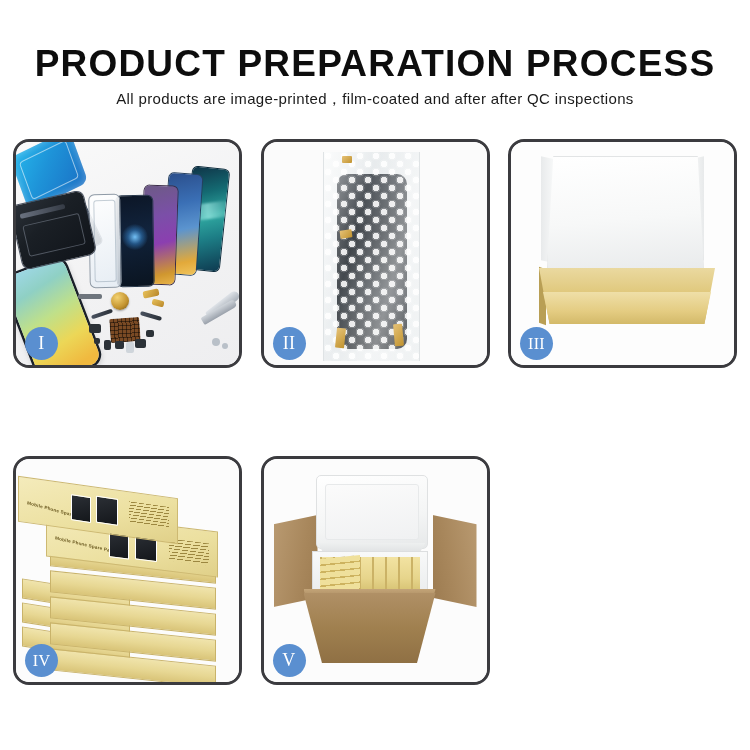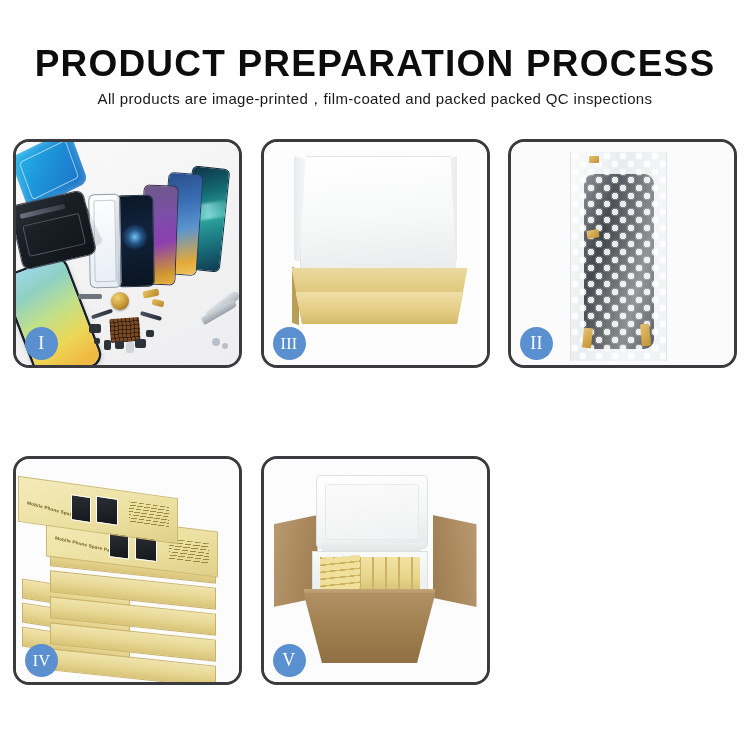--- a/index.html
+++ b/index.html
@@ -410,21 +410,21 @@
     position:absolute;background:rgba(130,104,66,.55);
   }
 </style>
 </head>
 <body>
 
 <div id="page">
 
   <div id="header">
     <div id="title">PRODUCT PREPARATION PROCESS</div>
-    <div id="subtitle">All products are image-printed，film-coated and packed packed QC inspections</div>
+    <div id="subtitle">All products are image-printed，film-coated and after after QC inspections</div>
   </div>
 
   <div id="grid">
 
     <div class="card">
       <div class="card-photo p1">
         <div class="film"></div>
         <div class="ph ph-small-dark"></div>
 
         <div class="ph ph-teal"></div>
@@ -452,45 +452,45 @@
         <div class="part" style="left:130px;top:188px;width:8px;height:7px;"></div>
         <div class="part lt" style="left:196px;top:196px;width:8px;height:8px;border-radius:50%;background:#b9c0c8;"></div>
         <div class="part lt" style="left:206px;top:201px;width:6px;height:6px;border-radius:50%;background:#b9c0c8;"></div>
         <div class="tweezer"></div>
         <div class="tweezer2"></div>
       </div>
       <div class="badge">I</div>
     </div>
 
     <div class="card">
-      <div class="card-photo p3">
-        <div class="tray-lid-flapL"></div>
-        <div class="tray-lid-flapR"></div>
-        <div class="tray-lid"></div>
-        <div class="tray-foam"></div>
-        <div class="tray-edgeL"></div>
-        <div class="tray-body"></div>
-        <div class="tray-body-front"></div>
-      </div>
-      <div class="badge small">III</div>
-    </div>
-
-    <div class="card">
       <div class="card-photo p2">
         <div class="bw-outer">
           <div class="bw-inner"></div>
           <div class="bw-bubbles"></div>
           <div class="bw-sheen"></div>
           <div class="tape" style="left:18px;top:4px;width:10px;height:7px;"></div>
           <div class="tape" style="left:16px;top:78px;width:12px;height:8px;transform:rotate(-8deg);"></div>
           <div class="tape" style="left:12px;top:176px;width:9px;height:20px;transform:rotate(6deg);"></div>
           <div class="tape" style="left:70px;top:172px;width:9px;height:22px;transform:rotate(-5deg);"></div>
         </div>
       </div>
       <div class="badge">II</div>
+    </div>
+
+    <div class="card">
+      <div class="card-photo p3">
+        <div class="tray-lid-flapL"></div>
+        <div class="tray-lid-flapR"></div>
+        <div class="tray-lid"></div>
+        <div class="tray-foam"></div>
+        <div class="tray-edgeL"></div>
+        <div class="tray-body"></div>
+        <div class="tray-body-front"></div>
+      </div>
+      <div class="badge small">III</div>
     </div>
 
     <div class="card">
       <div class="card-photo p4">
 
         <div class="stackbox" style="left:6px;top:128px;width:108px;height:20px;transform:skewY(9deg);"></div>
         <div class="stackbox" style="left:6px;top:152px;width:108px;height:20px;transform:skewY(9deg);"></div>
         <div class="stackbox" style="left:6px;top:176px;width:108px;height:20px;transform:skewY(9deg);"></div>
 
         <div class="stackbox" style="left:34px;top:94px;width:166px;height:22px;transform:skewY(6deg);"></div>

